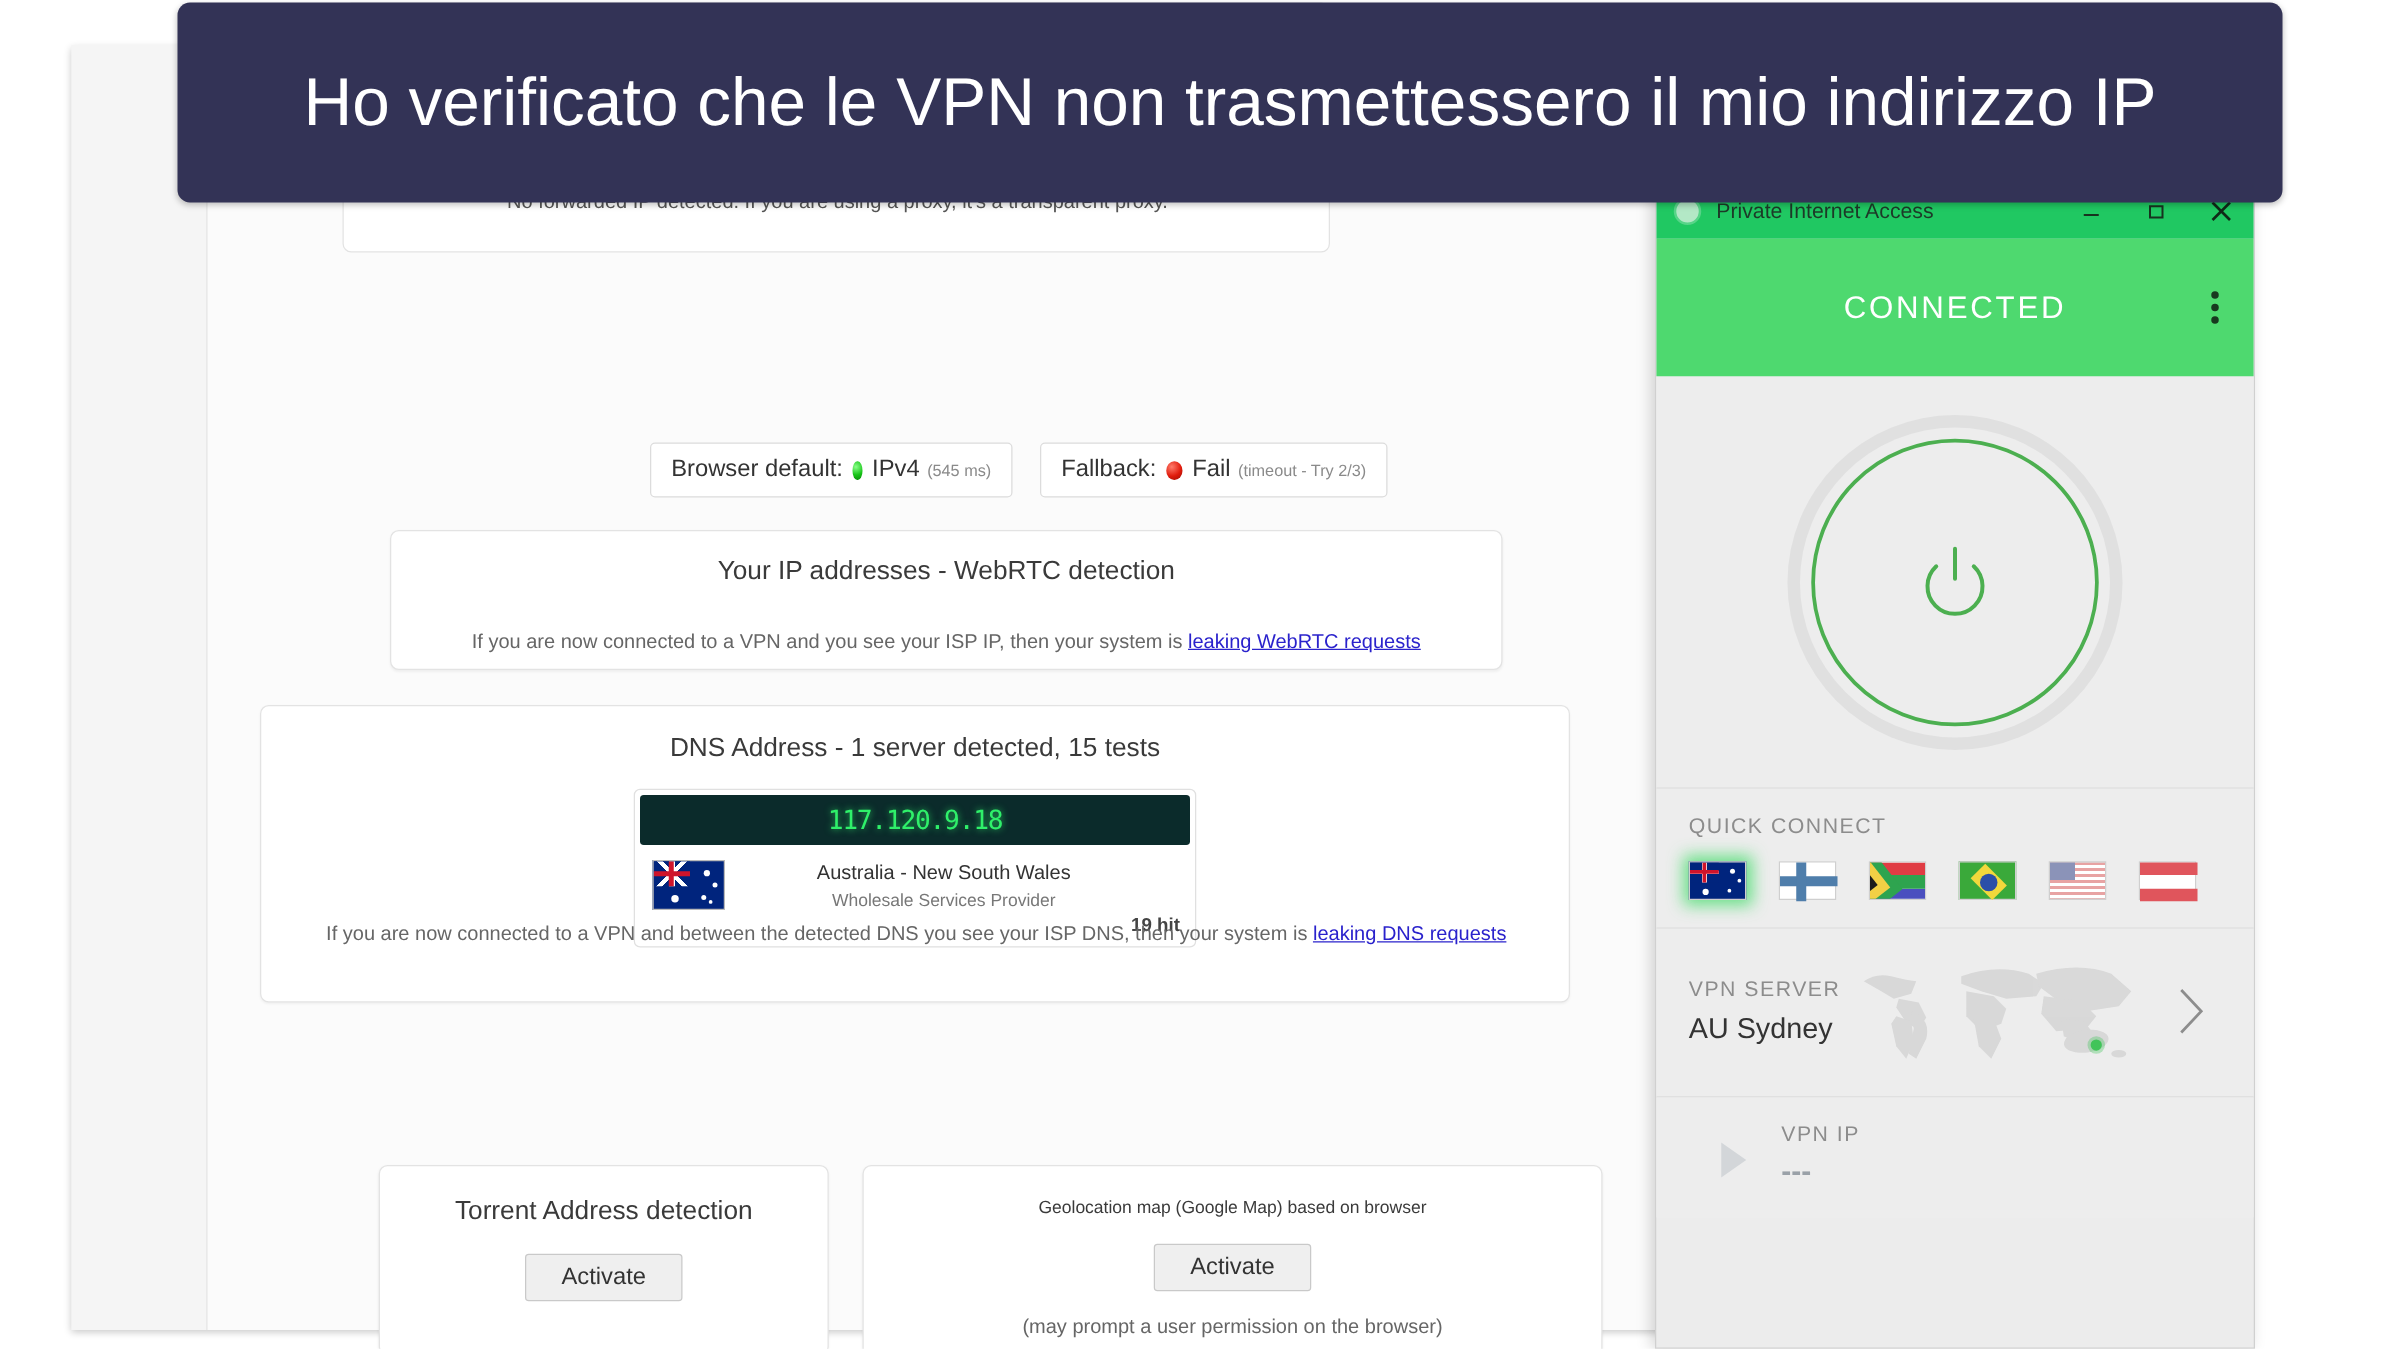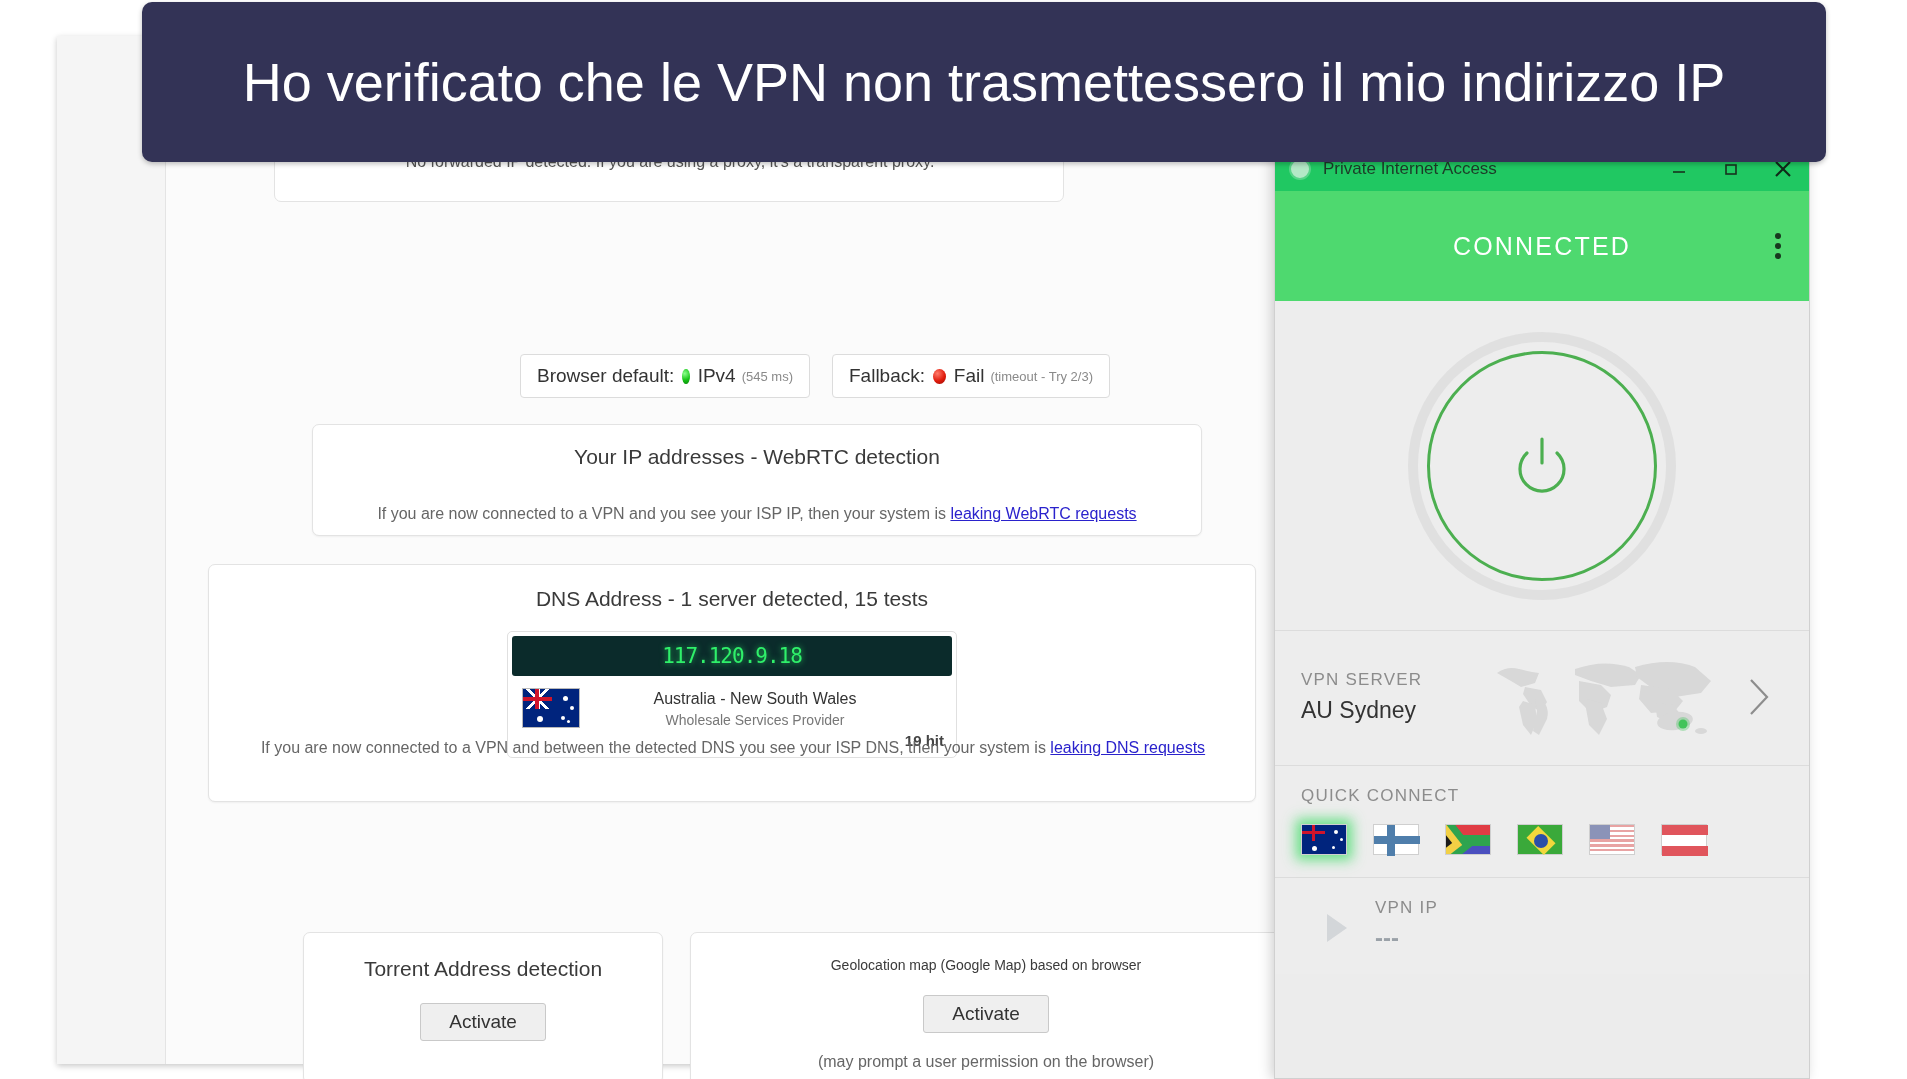--- a/index.html
+++ b/index.html
@@ -166,22 +166,22 @@
   .banner-text {
     color: #ffffff;
     font-size: 54px;
     line-height: 64px;
     text-align: center;
     padding: 0 40px;
   }
 
   
   .pia {
-    position: absolute; left: 1274px; top: 146px;
-    width: 536px; height: 933px;
+    position: absolute; left: 1324px; top: 146px;
+    width: 480px; height: 933px;
     background: #ececec;
     border: 1px solid #d0d0d0;
     box-shadow: -3px 0 12px rgba(0,0,0,0.18);
     z-index: 40;
     overflow: hidden;
   }
   .pia-titlebar {
     height: 44px; background: #20c862;
     display: flex; align-items: center;
     position: relative;
@@ -385,20 +385,69 @@
     </div>
 
     <div class="pia-power-area">
       <div class="power-ring-outer">
         <div class="power-ring">
           <svg width="66" height="70" viewBox="0 0 66 70">
             <path d="M18 22 A22 22 0 1 0 48 22" fill="none" stroke="#4caf50" stroke-width="3.2" stroke-linecap="round"></path>
             <line x1="33" y1="8" x2="33" y2="32" stroke="#4caf50" stroke-width="3.2" stroke-linecap="round"></line>
           </svg>
         </div>
+      </div>
+    </div>
+
+    <div class="pia-sect">
+      <div class="pia-label">QUICK CONNECT</div>
+      <div class="flag-row">
+
+        <div class="qc-flag active" style="background:#00247d; overflow:hidden;">
+          <div style="position:absolute;left:0;top:0;width:23px;height:16px;background:
+              linear-gradient(to bottom, transparent 42%, #fff 42%, #fff 58%, transparent 58%),
+              linear-gradient(to right, transparent 42%, #fff 42%, #fff 58%, transparent 58%),
+              #00247d;"></div>
+          <div style="position:absolute;left:0;top:6px;width:23px;height:3px;background:#cf142b;"></div>
+          <div style="position:absolute;left:10px;top:0;width:3px;height:16px;background:#cf142b;"></div>
+          <div style="position:absolute;left:10px;top:21px;width:5px;height:5px;background:#fff;border-radius:50%;"></div>
+          <div style="position:absolute;left:32px;top:5px;width:4px;height:4px;background:#fff;border-radius:50%;"></div>
+          <div style="position:absolute;left:38px;top:13px;width:3px;height:3px;background:#fff;border-radius:50%;"></div>
+          <div style="position:absolute;left:30px;top:21px;width:3px;height:3px;background:#fff;border-radius:50%;"></div>
+        </div>
+
+        <div class="qc-flag" style="background:#fff;">
+          <div style="position:absolute;left:0;top:11px;width:46px;height:8px;background:#4f7eab;"></div>
+          <div style="position:absolute;left:13px;top:0;width:8px;height:31px;background:#4f7eab;"></div>
+        </div>
+
+        <div class="qc-flag" style="background:#fff; overflow:hidden;">
+          <div style="position:absolute;left:0;top:0;width:46px;height:10px;background:#e03c44;"></div>
+          <div style="position:absolute;left:0;top:21px;width:46px;height:10px;background:#4a4fbf;"></div>
+          <div style="position:absolute;left:0;top:10px;width:46px;height:11px;background:#2ea44f;"></div>
+          <div style="position:absolute;left:-8px;top:-2px;width:26px;height:35px;background:#2ea44f;transform:rotate(-38deg);"></div>
+          <div style="position:absolute;left:-10px;top:2px;width:20px;height:27px;background:#f2d045;transform:rotate(-38deg);"></div>
+          <div style="position:absolute;left:-14px;top:6px;width:16px;height:19px;background:#1b1b1b;transform:rotate(-38deg);"></div>
+        </div>
+
+        <div class="qc-flag" style="background:#3aa93a;">
+          <div style="position:absolute;left:6px;top:4px;width:34px;height:23px;background:#f2d83c;transform:rotate(45deg) scale(0.72,0.72);"></div>
+          <div style="position:absolute;left:16px;top:9px;width:14px;height:14px;background:#2b4fa8;border-radius:50%;"></div>
+        </div>
+
+        <div class="qc-flag" style="background:
+             repeating-linear-gradient(to bottom, #e8a3a3 0px, #e8a3a3 2.4px, #ffffff 2.4px, #ffffff 4.8px);">
+          <div style="position:absolute;left:0;top:0;width:20px;height:14px;background:#8b93b8;"></div>
+        </div>
+
+        <div class="qc-flag" style="background:#fff;">
+          <div style="position:absolute;left:0;top:0;width:46px;height:10px;background:#e0555c;"></div>
+          <div style="position:absolute;left:0;top:21px;width:46px;height:10px;background:#e0555c;"></div>
+        </div>
+
       </div>
     </div>
 
     <div class="pia-sect">
       <div class="vpn-server-row">
         <div class="vpn-server-left">
           <div class="pia-label">VPN SERVER</div>
           <div class="vpn-server-name">AU Sydney</div>
         </div>
         <svg class="worldmap" width="240" height="88" viewBox="0 0 240 88">
@@ -418,69 +467,20 @@
           </g>
           <circle cx="204" cy="71" r="7" fill="#2fc04a" opacity="0.35"></circle>
           <circle cx="204" cy="71" r="4.5" fill="#2fc04a"></circle>
         </svg>
         <svg class="chev" width="34" height="50" viewBox="0 0 34 50">
           <polyline points="10,8 26,25 10,42" fill="none" stroke="#8d8d8d" stroke-width="2.2"></polyline>
         </svg>
       </div>
     </div>
 
-    <div class="pia-sect">
-      <div class="pia-label">QUICK CONNECT</div>
-      <div class="flag-row">
-
-        <div class="qc-flag active" style="background:#00247d; overflow:hidden;">
-          <div style="position:absolute;left:0;top:0;width:23px;height:16px;background:
-              linear-gradient(to bottom, transparent 42%, #fff 42%, #fff 58%, transparent 58%),
-              linear-gradient(to right, transparent 42%, #fff 42%, #fff 58%, transparent 58%),
-              #00247d;"></div>
-          <div style="position:absolute;left:0;top:6px;width:23px;height:3px;background:#cf142b;"></div>
-          <div style="position:absolute;left:10px;top:0;width:3px;height:16px;background:#cf142b;"></div>
-          <div style="position:absolute;left:10px;top:21px;width:5px;height:5px;background:#fff;border-radius:50%;"></div>
-          <div style="position:absolute;left:32px;top:5px;width:4px;height:4px;background:#fff;border-radius:50%;"></div>
-          <div style="position:absolute;left:38px;top:13px;width:3px;height:3px;background:#fff;border-radius:50%;"></div>
-          <div style="position:absolute;left:30px;top:21px;width:3px;height:3px;background:#fff;border-radius:50%;"></div>
-        </div>
-
-        <div class="qc-flag" style="background:#fff;">
-          <div style="position:absolute;left:0;top:11px;width:46px;height:8px;background:#4f7eab;"></div>
-          <div style="position:absolute;left:13px;top:0;width:8px;height:31px;background:#4f7eab;"></div>
-        </div>
-
-        <div class="qc-flag" style="background:#fff; overflow:hidden;">
-          <div style="position:absolute;left:0;top:0;width:46px;height:10px;background:#e03c44;"></div>
-          <div style="position:absolute;left:0;top:21px;width:46px;height:10px;background:#4a4fbf;"></div>
-          <div style="position:absolute;left:0;top:10px;width:46px;height:11px;background:#2ea44f;"></div>
-          <div style="position:absolute;left:-8px;top:-2px;width:26px;height:35px;background:#2ea44f;transform:rotate(-38deg);"></div>
-          <div style="position:absolute;left:-10px;top:2px;width:20px;height:27px;background:#f2d045;transform:rotate(-38deg);"></div>
-          <div style="position:absolute;left:-14px;top:6px;width:16px;height:19px;background:#1b1b1b;transform:rotate(-38deg);"></div>
-        </div>
-
-        <div class="qc-flag" style="background:#3aa93a;">
-          <div style="position:absolute;left:6px;top:4px;width:34px;height:23px;background:#f2d83c;transform:rotate(45deg) scale(0.72,0.72);"></div>
-          <div style="position:absolute;left:16px;top:9px;width:14px;height:14px;background:#2b4fa8;border-radius:50%;"></div>
-        </div>
-
-        <div class="qc-flag" style="background:
-             repeating-linear-gradient(to bottom, #e8a3a3 0px, #e8a3a3 2.4px, #ffffff 2.4px, #ffffff 4.8px);">
-          <div style="position:absolute;left:0;top:0;width:20px;height:14px;background:#8b93b8;"></div>
-        </div>
-
-        <div class="qc-flag" style="background:#fff;">
-          <div style="position:absolute;left:0;top:0;width:46px;height:10px;background:#e0555c;"></div>
-          <div style="position:absolute;left:0;top:21px;width:46px;height:10px;background:#e0555c;"></div>
-        </div>
-
-      </div>
-    </div>
-
     <div class="pia-sect" style="border-bottom:none;">
       <div class="ip-row">
         <div class="arrow-tri"></div>
         <div class="ip-col">
           <div class="pia-label">VPN IP</div>
           <div class="ip-val muted">---</div>
         </div>
       </div>
     </div>
 

